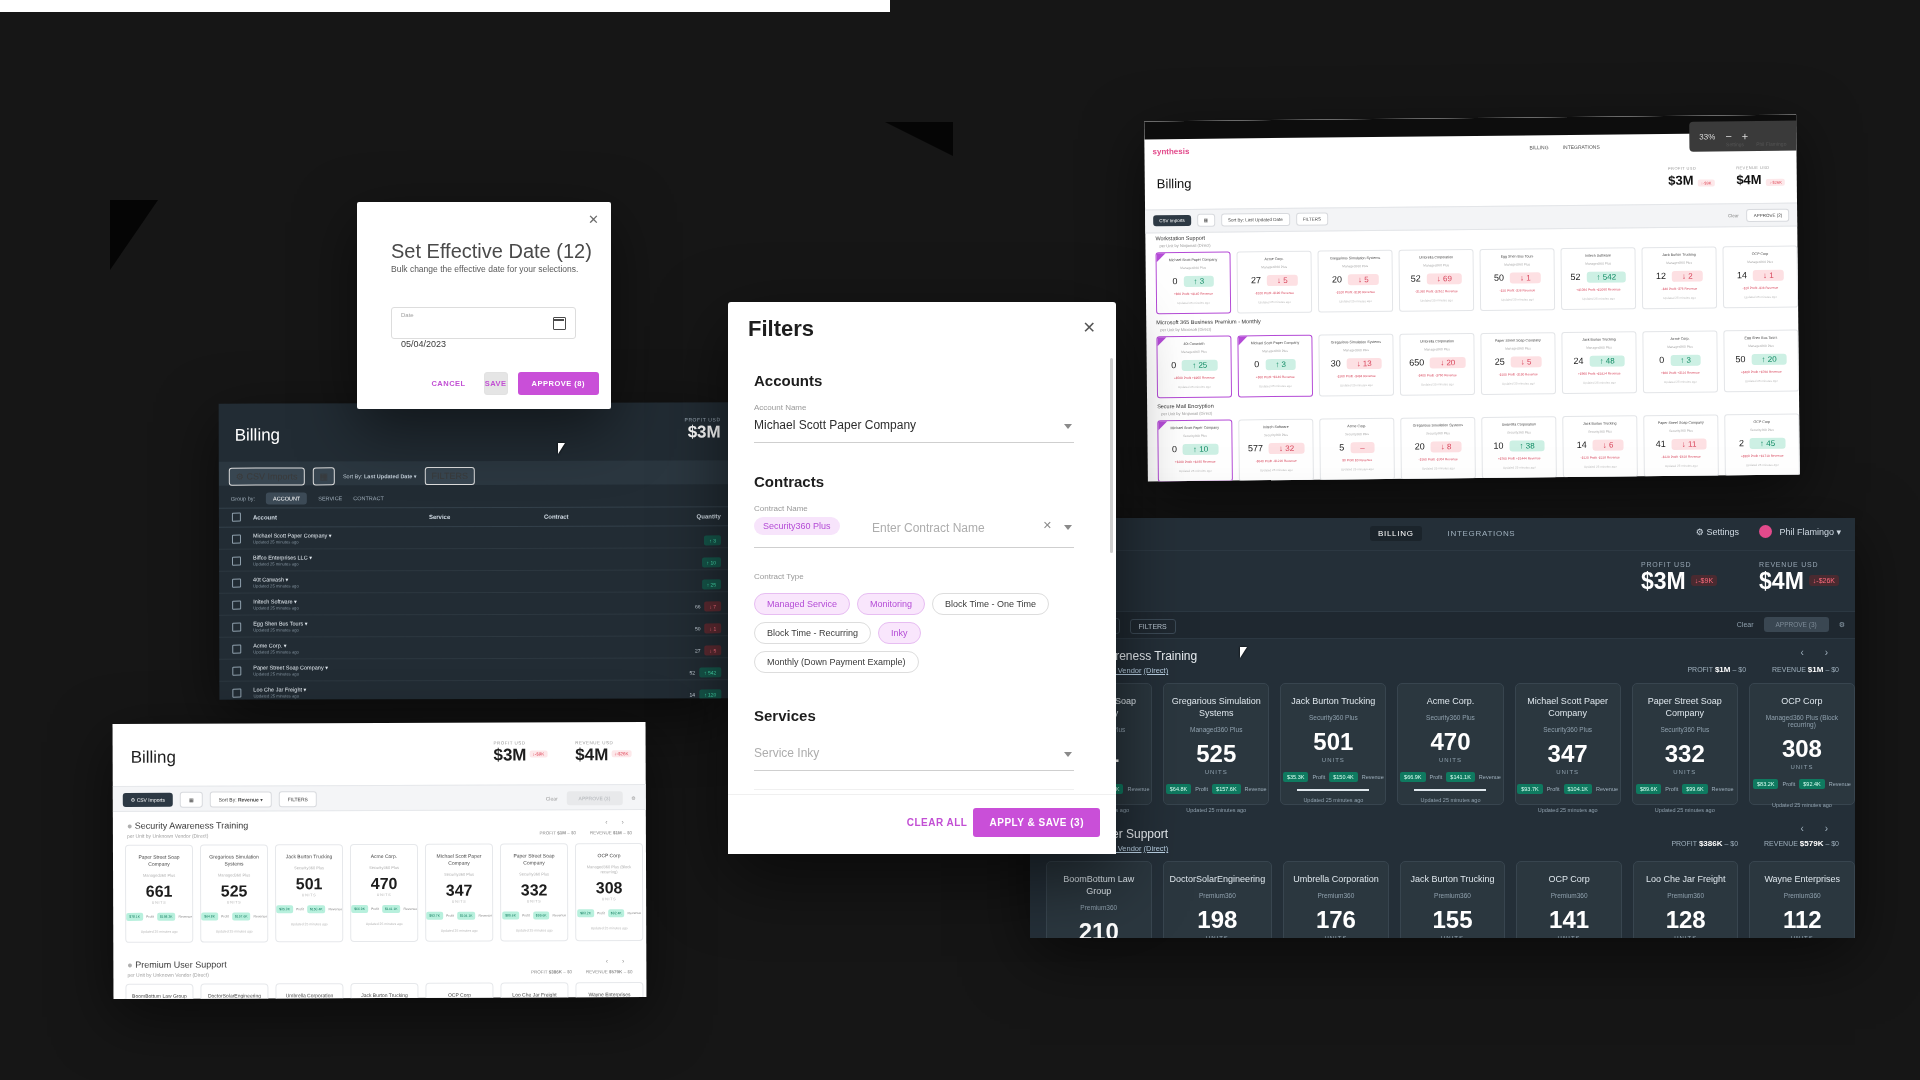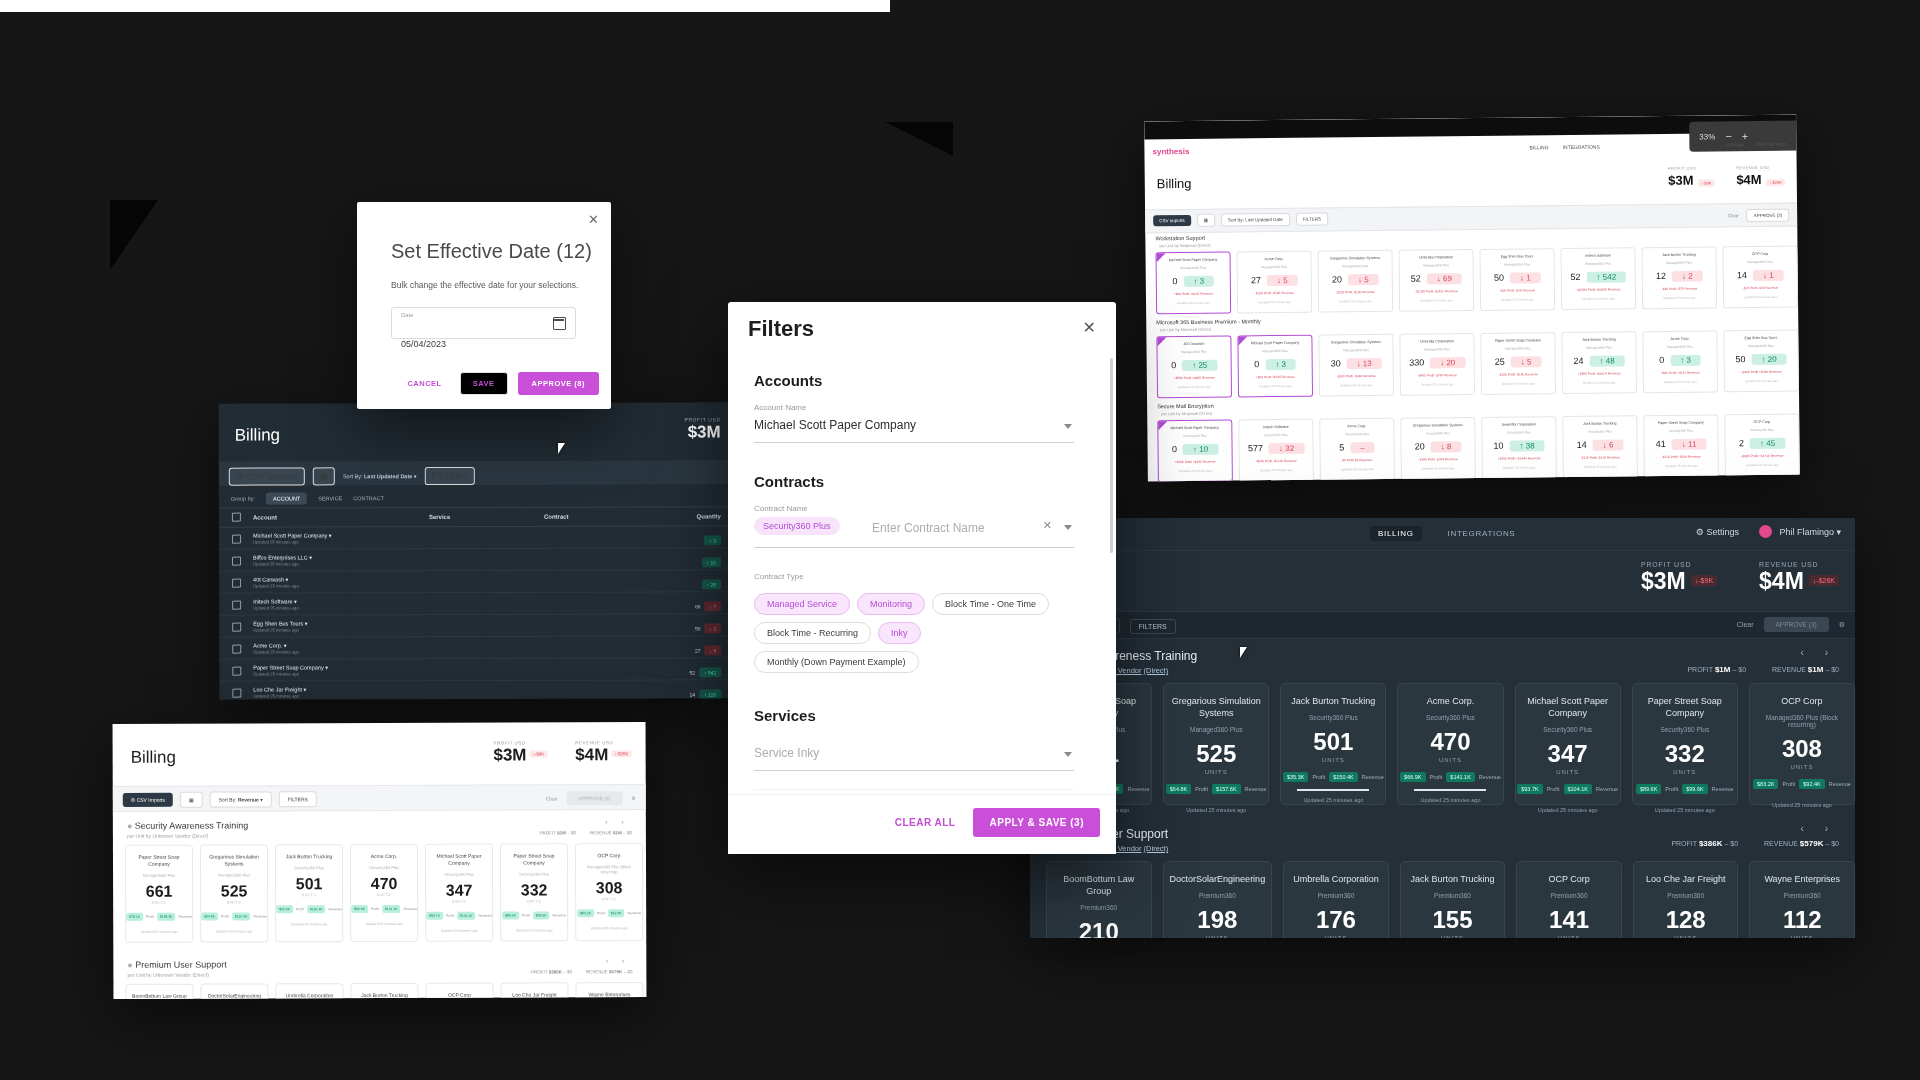--- a/index.html
+++ b/index.html
@@ -159,31 +159,31 @@
   .lcard .un{font-size:3.6px;color:#b0b0b0;letter-spacing:.8px;}
   .lcard .mrow{display:flex;gap:3px;align-items:center;margin-top:8px;font-size:3.4px;color:#8a8a8a;}
   .lcard .tag{background:#b8f0dd;color:#0d7a5c;padding:2px 3px;border-radius:2px;font-size:3.4px;}
   .lcard .upd{font-size:3.4px;color:#b6b6b6;margin-top:9px;}
 
   
   #modal-date{left:357px;top:202px;width:254px;height:207px;background:#fff;border-radius:2px;
      box-shadow:0 20px 60px rgba(0,0,0,.5);}
   #md-close{position:absolute;right:12px;top:11px;font-size:13px;color:#6b6b6b;line-height:1;}
   #md-title{position:absolute;left:34px;top:38px;font-size:20px;color:#4a4a4a;font-weight:300;}
-  #md-sub{position:absolute;left:34px;top:78px;font-size:8.5px;color:#5a5a5a;}
+  #md-sub{position:absolute;left:34px;top:62px;font-size:8.5px;color:#5a5a5a;}
   #md-field{position:absolute;left:34px;top:105px;width:185px;height:32px;border:1px solid #ddd;
      border-radius:3px;box-sizing:border-box;}
   #md-field .lb{position:absolute;left:9px;top:4px;font-size:6px;color:#a0a0a0;}
   #md-field .vl{position:absolute;left:9px;top:31px;font-size:9px;color:#3a3a3a;}
   #md-field .cal{position:absolute;right:9px;top:9px;width:11px;height:11px;border:1.4px solid #4a4a4a;border-radius:1px;}
   #md-field .cal:after{content:"";position:absolute;left:-1.4px;top:1px;width:11px;height:2px;background:#4a4a4a;}
   #md-actions{position:absolute;right:12px;bottom:14px;display:flex;gap:10px;align-items:center;}
   .btn-text{color:#c24fd4;font-size:7.5px;font-weight:bold;letter-spacing:.5px;padding:6px 8px;}
-  .btn-out{color:#c24fd4;font-size:7.5px;font-weight:bold;letter-spacing:.5px;padding:6px 12px;
-     border:1px solid #e2e2e2;border-radius:3px;background:#000000;}
+  .btn-out{color:#c24fd4;font-size:7.5px;font-weight:bold;letter-spacing:.5px;padding:6px 0;
+     border:1px solid #e2e2e2;border-radius:3px;background:#e5e5e5;}
   .btn-fill{color:#fff;font-size:7.5px;font-weight:bold;letter-spacing:.5px;padding:7px 14px;
      border-radius:3px;background:#c94fd8;}
 
   
   #panel-filters{left:728px;top:302px;width:388px;height:552px;background:#fff;border-radius:3px;
      box-shadow:0 24px 70px rgba(0,0,0,.55);}
   #fp-head{height:50px;position:relative;border-bottom:1px solid #eee;}
   #fp-title{position:absolute;left:20px;top:14px;font-size:22px;color:#1d1d1d;font-weight:bold;}
   #fp-close{position:absolute;right:20px;top:18px;font-size:16px;color:#555;line-height:1;}
   #fp-body{position:absolute;left:0;top:50px;width:388px;height:443px;overflow:hidden;background:#fff;}
@@ -197,21 +197,21 @@
      border-left:4px solid transparent;border-right:4px solid transparent;border-top:5px solid #8a8a8a;}
   .fp-select .xx{position:absolute;right:22px;top:2px;font-size:11px;color:#8a8a8a;}
   .fp-token{position:absolute;left:0;top:0;background:#f7e4fb;color:#b44bd6;font-size:9px;
      padding:4px 9px;border-radius:11px;}
   .fp-chips{display:flex;flex-wrap:wrap;gap:7px;margin:12px 10px 0 10px;}
   .chip{font-size:9px;padding:5px 12px;border-radius:13px;border:1px solid #ddd;color:#3a3a3a;background:#fff;}
   .chip.on{background:#f9e6fc;border-color:#e7bdf2;color:#b44bd6;}
   .fp-div{height:1px;background:#f0f0f0;margin:18px 10px 0 10px;}
   #fp-scroll{position:absolute;right:3px;top:56px;width:3px;height:195px;background:#cfcfcf;border-radius:2px;}
   #fp-foot{position:absolute;left:0;bottom:0;width:388px;height:59px;background:#fff;border-top:1px solid #f0f0f0;}
-  #fp-foot .in{position:absolute;right:16px;top:13px;display:flex;gap:12px;align-items:center;text-align:center;}
+  #fp-foot .in{position:absolute;right:16px;top:13px;display:flex;align-items:center;text-align:center;}
   .btn-clear{color:#c24fd4;font-size:10px;font-weight:bold;letter-spacing:.5px;padding:6px 6px;}
   .btn-apply{color:#fff;font-size:10px;font-weight:bold;letter-spacing:.5px;padding:9px 16px;
      border-radius:3px;background:#c94fd8;}
   #fp-ghost{position:absolute;left:300px;top:220px;font-size:38px;color:#ffffff;opacity:.55;font-weight:300;}
 
   .cursor{position:absolute;width:9px;height:13px;}
   .cursor:before{content:"";position:absolute;left:0;top:0;
      border-left:7px solid #fff;border-bottom:11px solid transparent;border-right:0;
      filter:drop-shadow(0 0 1px #000);}
 </style>
@@ -392,21 +392,21 @@
             <span class="n1">30</span>
             <span class="delta dn">↓ 13</span>
           </div>
           <div class="money">-$260 Profit  -$494 Revenue</div>
           <div class="upd">Updated 25 minutes ago</div>
         </div>
         <div class="z-card">
           <div class="cn">Umbrella Corporation</div>
           <div class="cs">Managed360 Plus</div>
           <div class="numrow">
-            <span class="n1">330</span>
+            <span class="n1">650</span>
             <span class="delta dn">↓ 20</span>
           </div>
           <div class="money">-$400 Profit  -$760 Revenue</div>
           <div class="upd">Updated 25 minutes ago</div>
         </div>
         <div class="z-card">
           <div class="cn">Paper Street Soap Company</div>
           <div class="cs">Managed360 Plus</div>
           <div class="numrow">
             <span class="n1">25</span>

